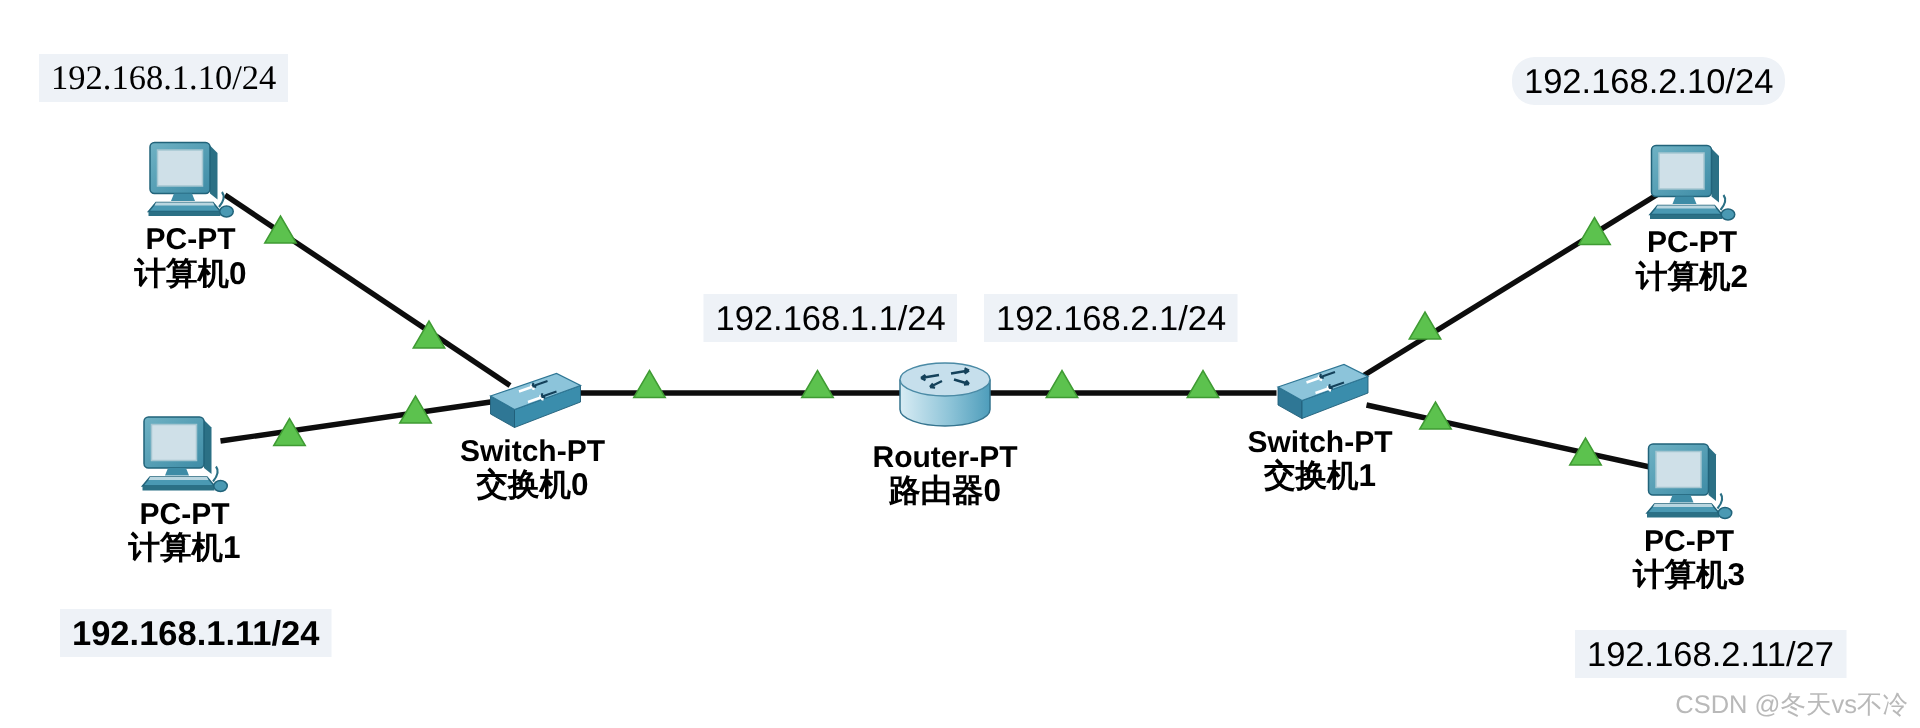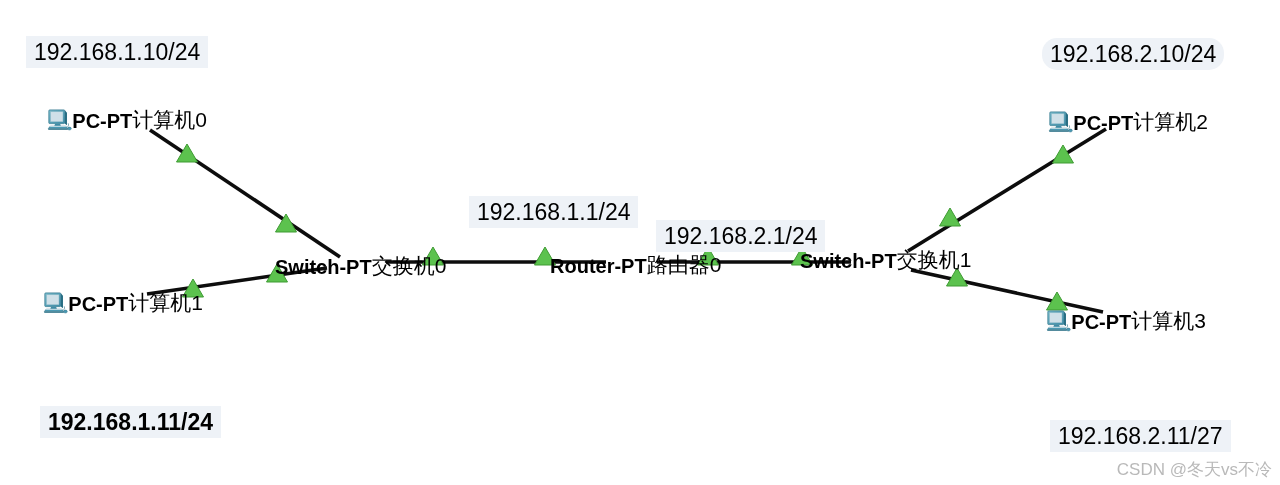--- a/index.html
+++ b/index.html
@@ -4,41 +4,41 @@
 <title>Network Topology</title>
 <style>
   html,body{margin:0;padding:0;background:#ffffff;}
   #canvas{
     position:relative;width:1280px;height:485px;background:#ffffff;
     font-family:"Liberation Sans","DejaVu Sans",sans-serif;overflow:hidden;
   }
   svg.overlay{position:absolute;left:0;top:0;width:1280px;height:485px;}
   .cable{stroke:#0d0d0d;stroke-width:3.6;stroke-linecap:butt;}
   .tri{fill:#5cc24e;stroke:#3f9b33;stroke-width:1;}
-  .node{position:absolute;width:160px;display:flex;align-items:center;}
+  .node{position:absolute;width:160px;display:flex;flex-direction:column;align-items:center;}
   .node .model{font-size:20px;font-weight:700;color:#000;line-height:22px;margin-top:2px;white-space:nowrap;}
-  .node .devname{font-size:21px;font-weight:400;color:#000;line-height:24px;white-space:nowrap;}
+  .node .devname{font-size:21px;font-weight:700;color:#000;line-height:24px;white-space:nowrap;}
   .ip-label{
     position:absolute;background:#eef2f7;color:#000;font-size:23px;font-weight:400;
     padding:2px 8px;white-space:nowrap;line-height:28px;
   }
   .watermark{position:absolute;right:8px;bottom:4px;color:#b9b9b9;font-size:17px;white-space:nowrap;margin-top:45px;}
   
   #node-pc0{left:47px;top:93px;}
   #node-pc1{left:43px;top:276px;}
   #node-pc2{left:1048px;top:95px;}
   #node-pc3{left:1046px;top:294px;}
   #node-switch0{left:275px;top:244px;}
   #node-switch1{left:800px;top:238px;}
   #node-router0{left:550px;top:238px;}
   
-  #ip-pc0{left:26px;top:36px;}
-  #ip-pc2{left:1042px;top:38px;border-radius:15px;}
+  #ip-pc0{left:26px;top:36px;font-family:Liberation Serif, serif;}
+  #ip-pc2{left:1008px;top:38px;border-radius:15px;}
   #ip-router-left{left:422px;top:196px;margin-left:47px;}
-  #ip-router-right{left:656px;top:196px;margin-top:24px;}
+  #ip-router-right{left:656px;top:196px;}
   #ip-pc1{left:40px;top:406px;font-weight:bold;}
   #ip-pc3{left:1050px;top:420px;}
 </style>
 </head>
 <body>
 
 <div id="canvas">
 
   <svg class="overlay">
     <line class="cable" x1="150" y1="130" x2="340" y2="257"></line>

